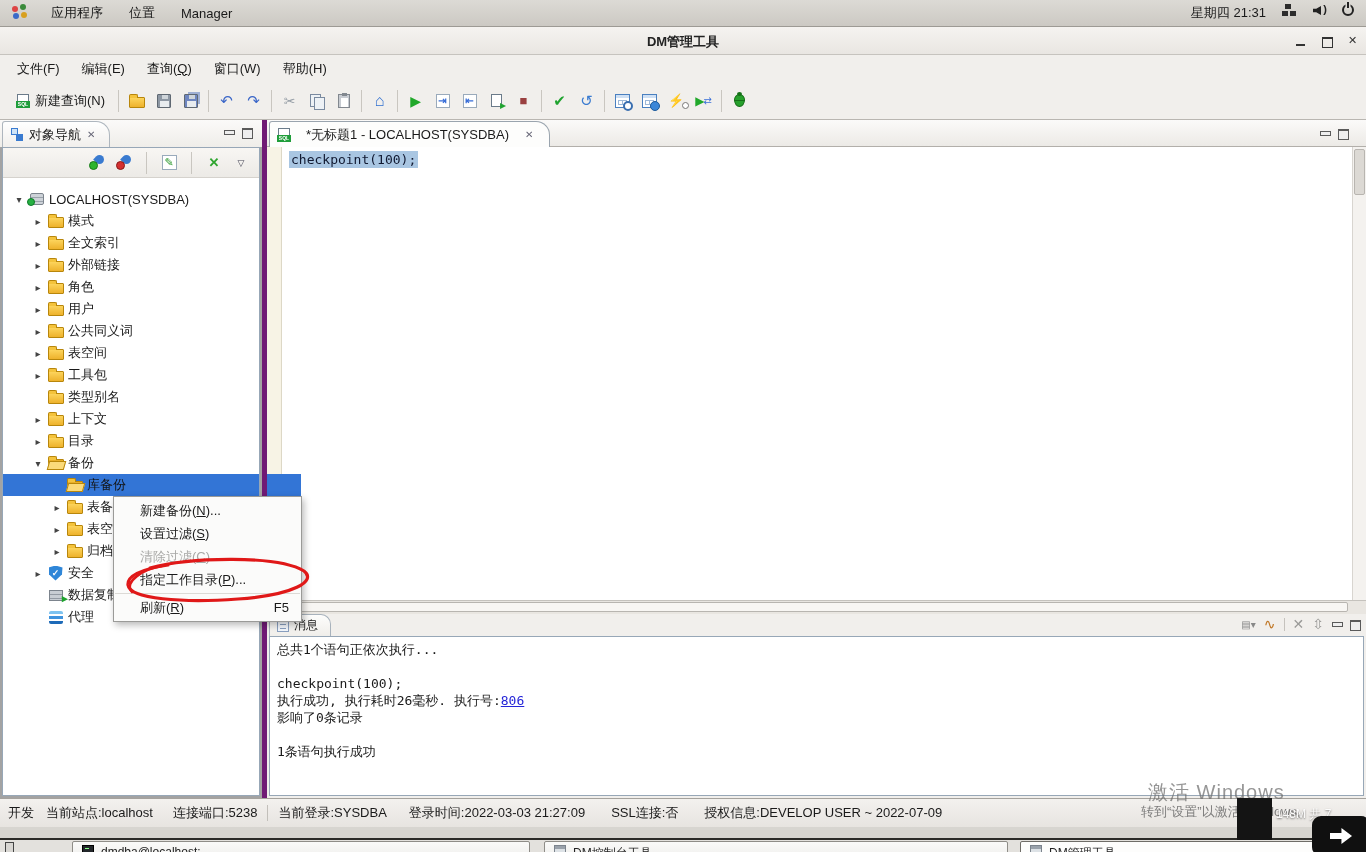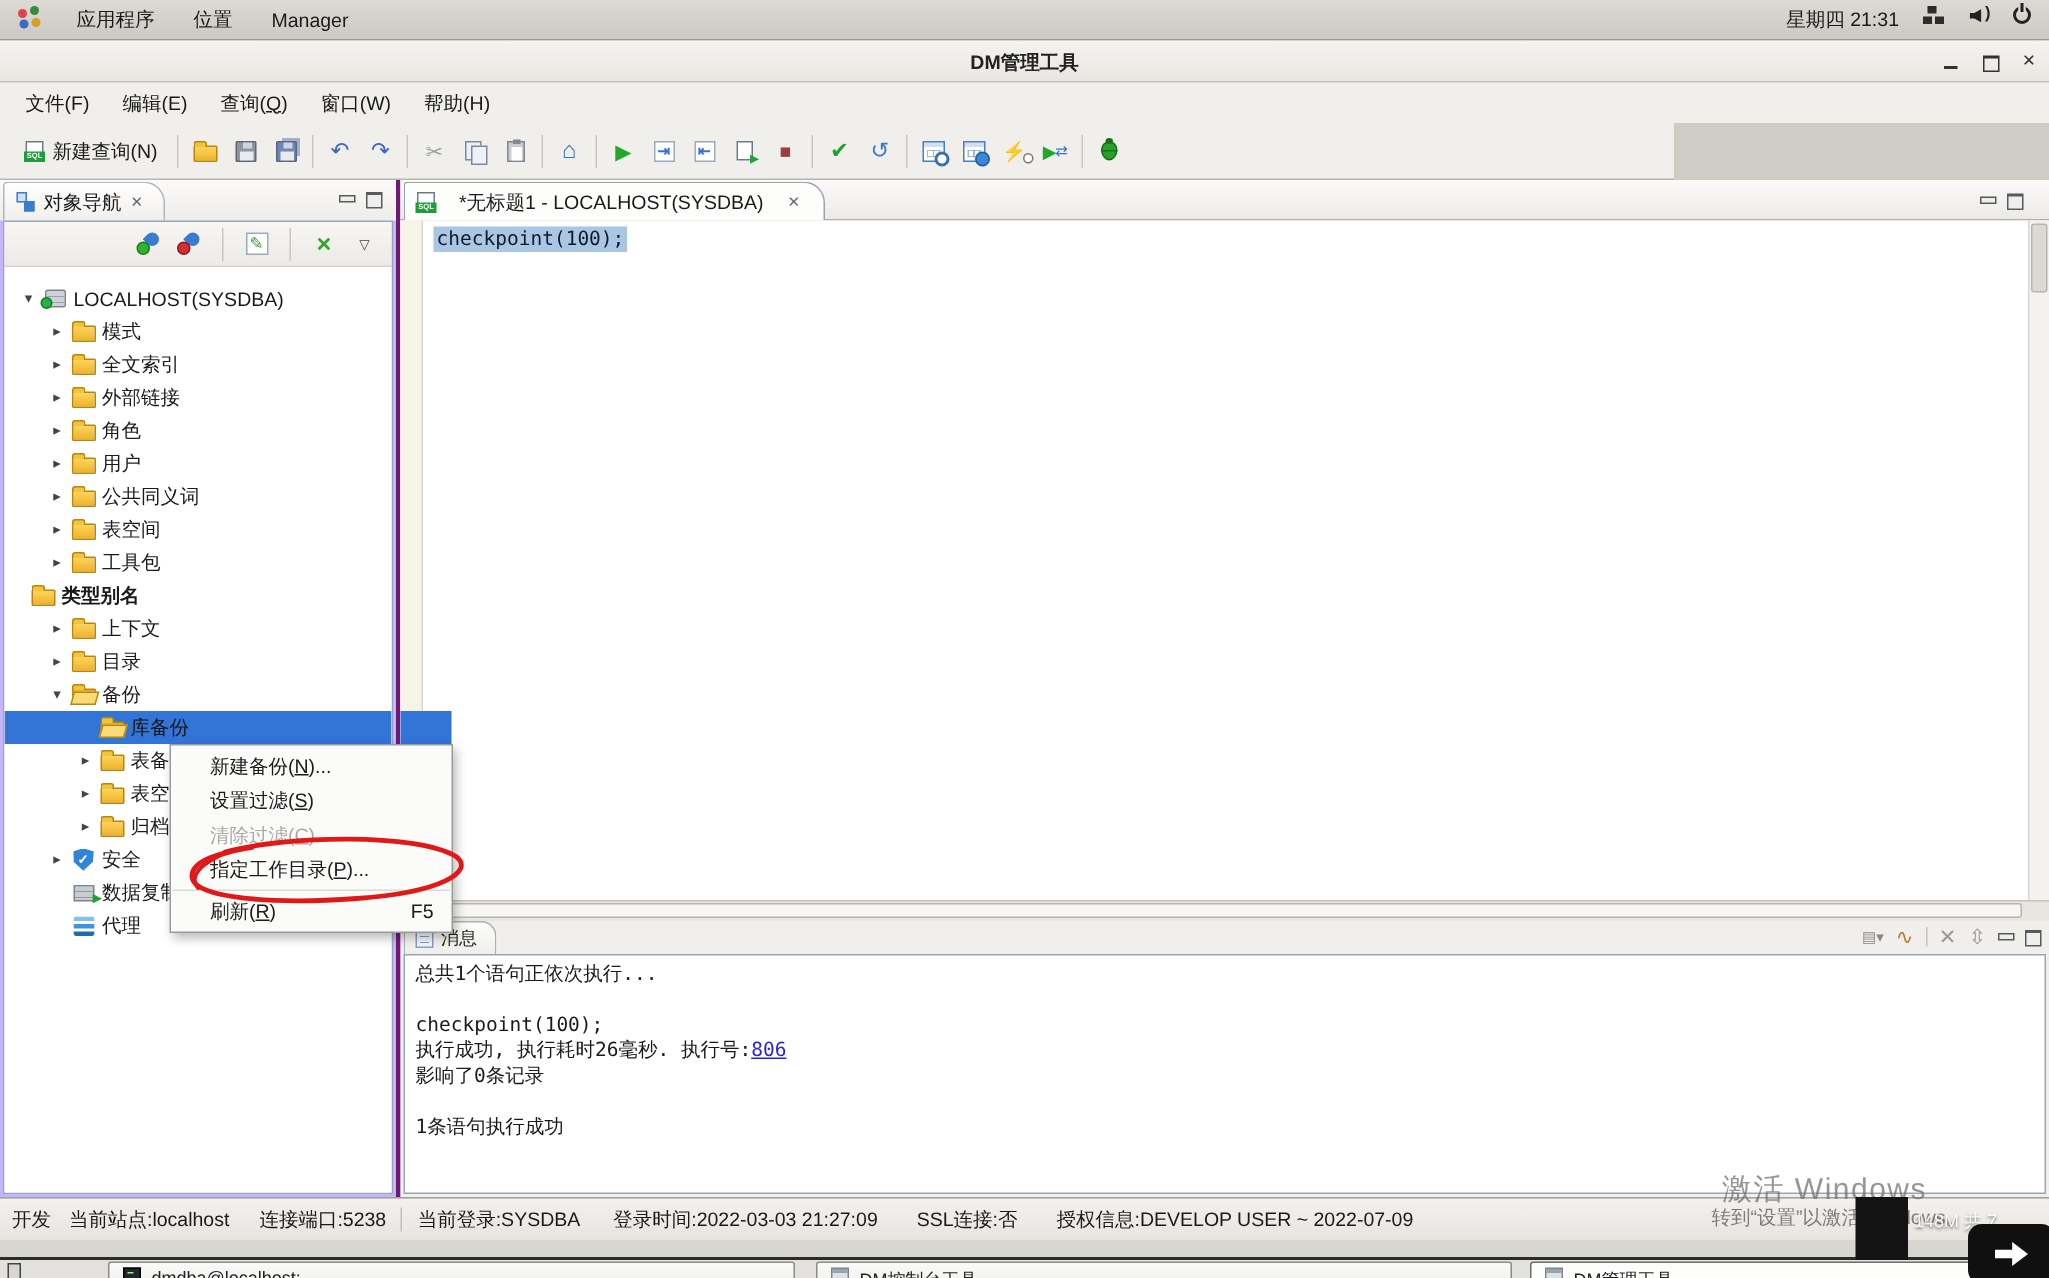--- a/index.html
+++ b/index.html
@@ -31,21 +31,21 @@
 .wc-min::before{content:"";position:absolute;left:2px;bottom:1px;width:9px;height:2px;background:#333}
 .wc-max::before{content:"";position:absolute;left:2px;top:1px;width:9px;height:8px;border:1px solid #333;border-top-width:2px}
 .wc-close::before{content:"✕";position:absolute;left:2px;top:-2px;color:#333;font-size:11px}
 
 
 #menu-bar{position:absolute;top:55px;left:0;width:1366px;height:27px;background:#f1efec;display:flex;align-items:center;padding-left:6px}
 .mitem{padding:5px 11px;cursor:default}
 .mitem u{text-decoration:underline}
 
 
-#toolbar{position:absolute;top:82px;left:0;width:1116px;height:38px;background:#f1efec;border-bottom:1px solid #b9b6b1;display:flex;align-items:center;padding-left:8px}
+#toolbar{position:absolute;top:82px;left:0;width:1366px;height:38px;background:#f1efec;border-bottom:1px solid #b9b6b1;display:flex;align-items:center;padding-left:8px}
 #newq{display:flex;align-items:center;gap:6px;padding:4px 9px;cursor:default}
 .tsep{width:1px;height:22px;background:#c9c6c0;margin:0 4px;align-self:center}
 .tbtn{width:27px;height:27px;display:flex;align-items:center;justify-content:center;cursor:default}
 .tglyph{font-size:14px;line-height:1}
 .i-sqldoc{width:12px;height:14px;background:#fff;border:1px solid #6b7b8a;position:relative;display:inline-block}
 .i-sqldoc::after{content:"SQL";position:absolute;left:-2px;bottom:-1px;right:-2px;height:7px;background:#1f9d3a;color:#fff;font-size:5px;line-height:7px;text-align:center;font-weight:bold;letter-spacing:0}
 .i-folder{position:relative;width:16px;height:11px;background:linear-gradient(#fcd45c,#eeb22c);border:1px solid #b8860b;border-radius:1px;margin-top:3px;display:inline-block}
 .i-folder::before{content:"";position:absolute;top:-4px;left:-1px;width:7px;height:3px;background:#f4c33c;border:1px solid #b8860b;border-bottom:none;border-radius:2px 2px 0 0}
 .i-folder-open{position:relative;width:16px;height:11px;background:#e8ae28;border:1px solid #b8860b;border-radius:1px;margin-top:3px;display:inline-block}
 .i-folder-open::before{content:"";position:absolute;top:-4px;left:-1px;width:7px;height:3px;background:#f4c33c;border:1px solid #b8860b;border-bottom:none;border-radius:2px 2px 0 0}
@@ -72,21 +72,21 @@
 .i-bolt{font-size:13px;color:#e8b214;position:relative}
 .i-bolt::after{content:"";position:absolute;right:-4px;bottom:-1px;width:5px;height:5px;border:1.5px solid #777;border-radius:50%;background:#fff}
 .i-ps{display:inline-flex;align-items:center}
 .psa{color:#21a82a;font-size:12px}
 .psb{color:#3a6fd8;font-size:10px;margin-left:-1px}
 .i-bug{width:11px;height:13px;background:#27a02c;border:1px solid #157018;border-radius:50%/45% 45% 55% 55%;position:relative;display:inline-block}
 .i-bug::before{content:"";position:absolute;top:-3px;left:2px;width:5px;height:4px;background:#157018;border-radius:50%}
 .i-bug::after{content:"";position:absolute;top:5px;left:-1px;right:-1px;height:1px;background:#157018}
 
 
-#left-panel{position:absolute;top:120px;left:0;width:267px;height:678px;background:#c4b5fd;border-right:3px solid #701a75}
+#left-panel{position:absolute;top:120px;left:0;width:267px;height:678px;background:#a3a3a3;border-right:5px solid #701a75}
 .lp-tabrow{position:relative;height:27px;background:linear-gradient(#fbfaf9,#efede9)}
 .lp-tab{position:absolute;left:2px;top:1px;height:26px;display:inline-flex;align-items:center;gap:6px;padding:0 14px 0 8px;background:linear-gradient(#ffffff,#f1efec);border:1px solid #aeb6be;border-bottom:none;border-radius:3px 14px 0 0}
 .i-objnav{width:12px;height:13px;position:relative;display:inline-block}
 .i-objnav::before,.i-objnav::after{content:"";position:absolute;width:5px;height:5px;border:1px solid #3a7bd0;background:#cfe4f7}
 .i-objnav::before{left:0;top:0}
 .i-objnav::after{right:0;bottom:0;background:#3a7bd0}
 .tabclose{font-size:10px;color:#667;cursor:default}
 .minmax{position:absolute;top:8px;display:flex;gap:8px}
 .mini-min{width:10px;height:9px;position:relative}
 .mini-min::before{content:"";position:absolute;left:0;bottom:2px;width:9px;height:3px;border:1px solid #5a5a5a;background:#eee}
@@ -396,21 +396,21 @@
             </span>
             <span class="tlabel">表空间</span>
           </div>
           <div class="trow" style="padding-left: 27px;">
             <span class="tarrow">▸</span>
             <span class="ticon">
               <span class="i-folder"></span>
             </span>
             <span class="tlabel">工具包</span>
           </div>
-          <div class="trow" style=" font-weight: bold;">
+          <div class="trow" style="padding-left: 27px;">
             <span class="tarrow"></span>
             <span class="ticon">
               <span class="i-folder"></span>
             </span>
             <span class="tlabel">类型别名</span>
           </div>
           <div class="trow" style="padding-left: 27px;">
             <span class="tarrow">▸</span>
             <span class="ticon">
               <span class="i-folder"></span>

